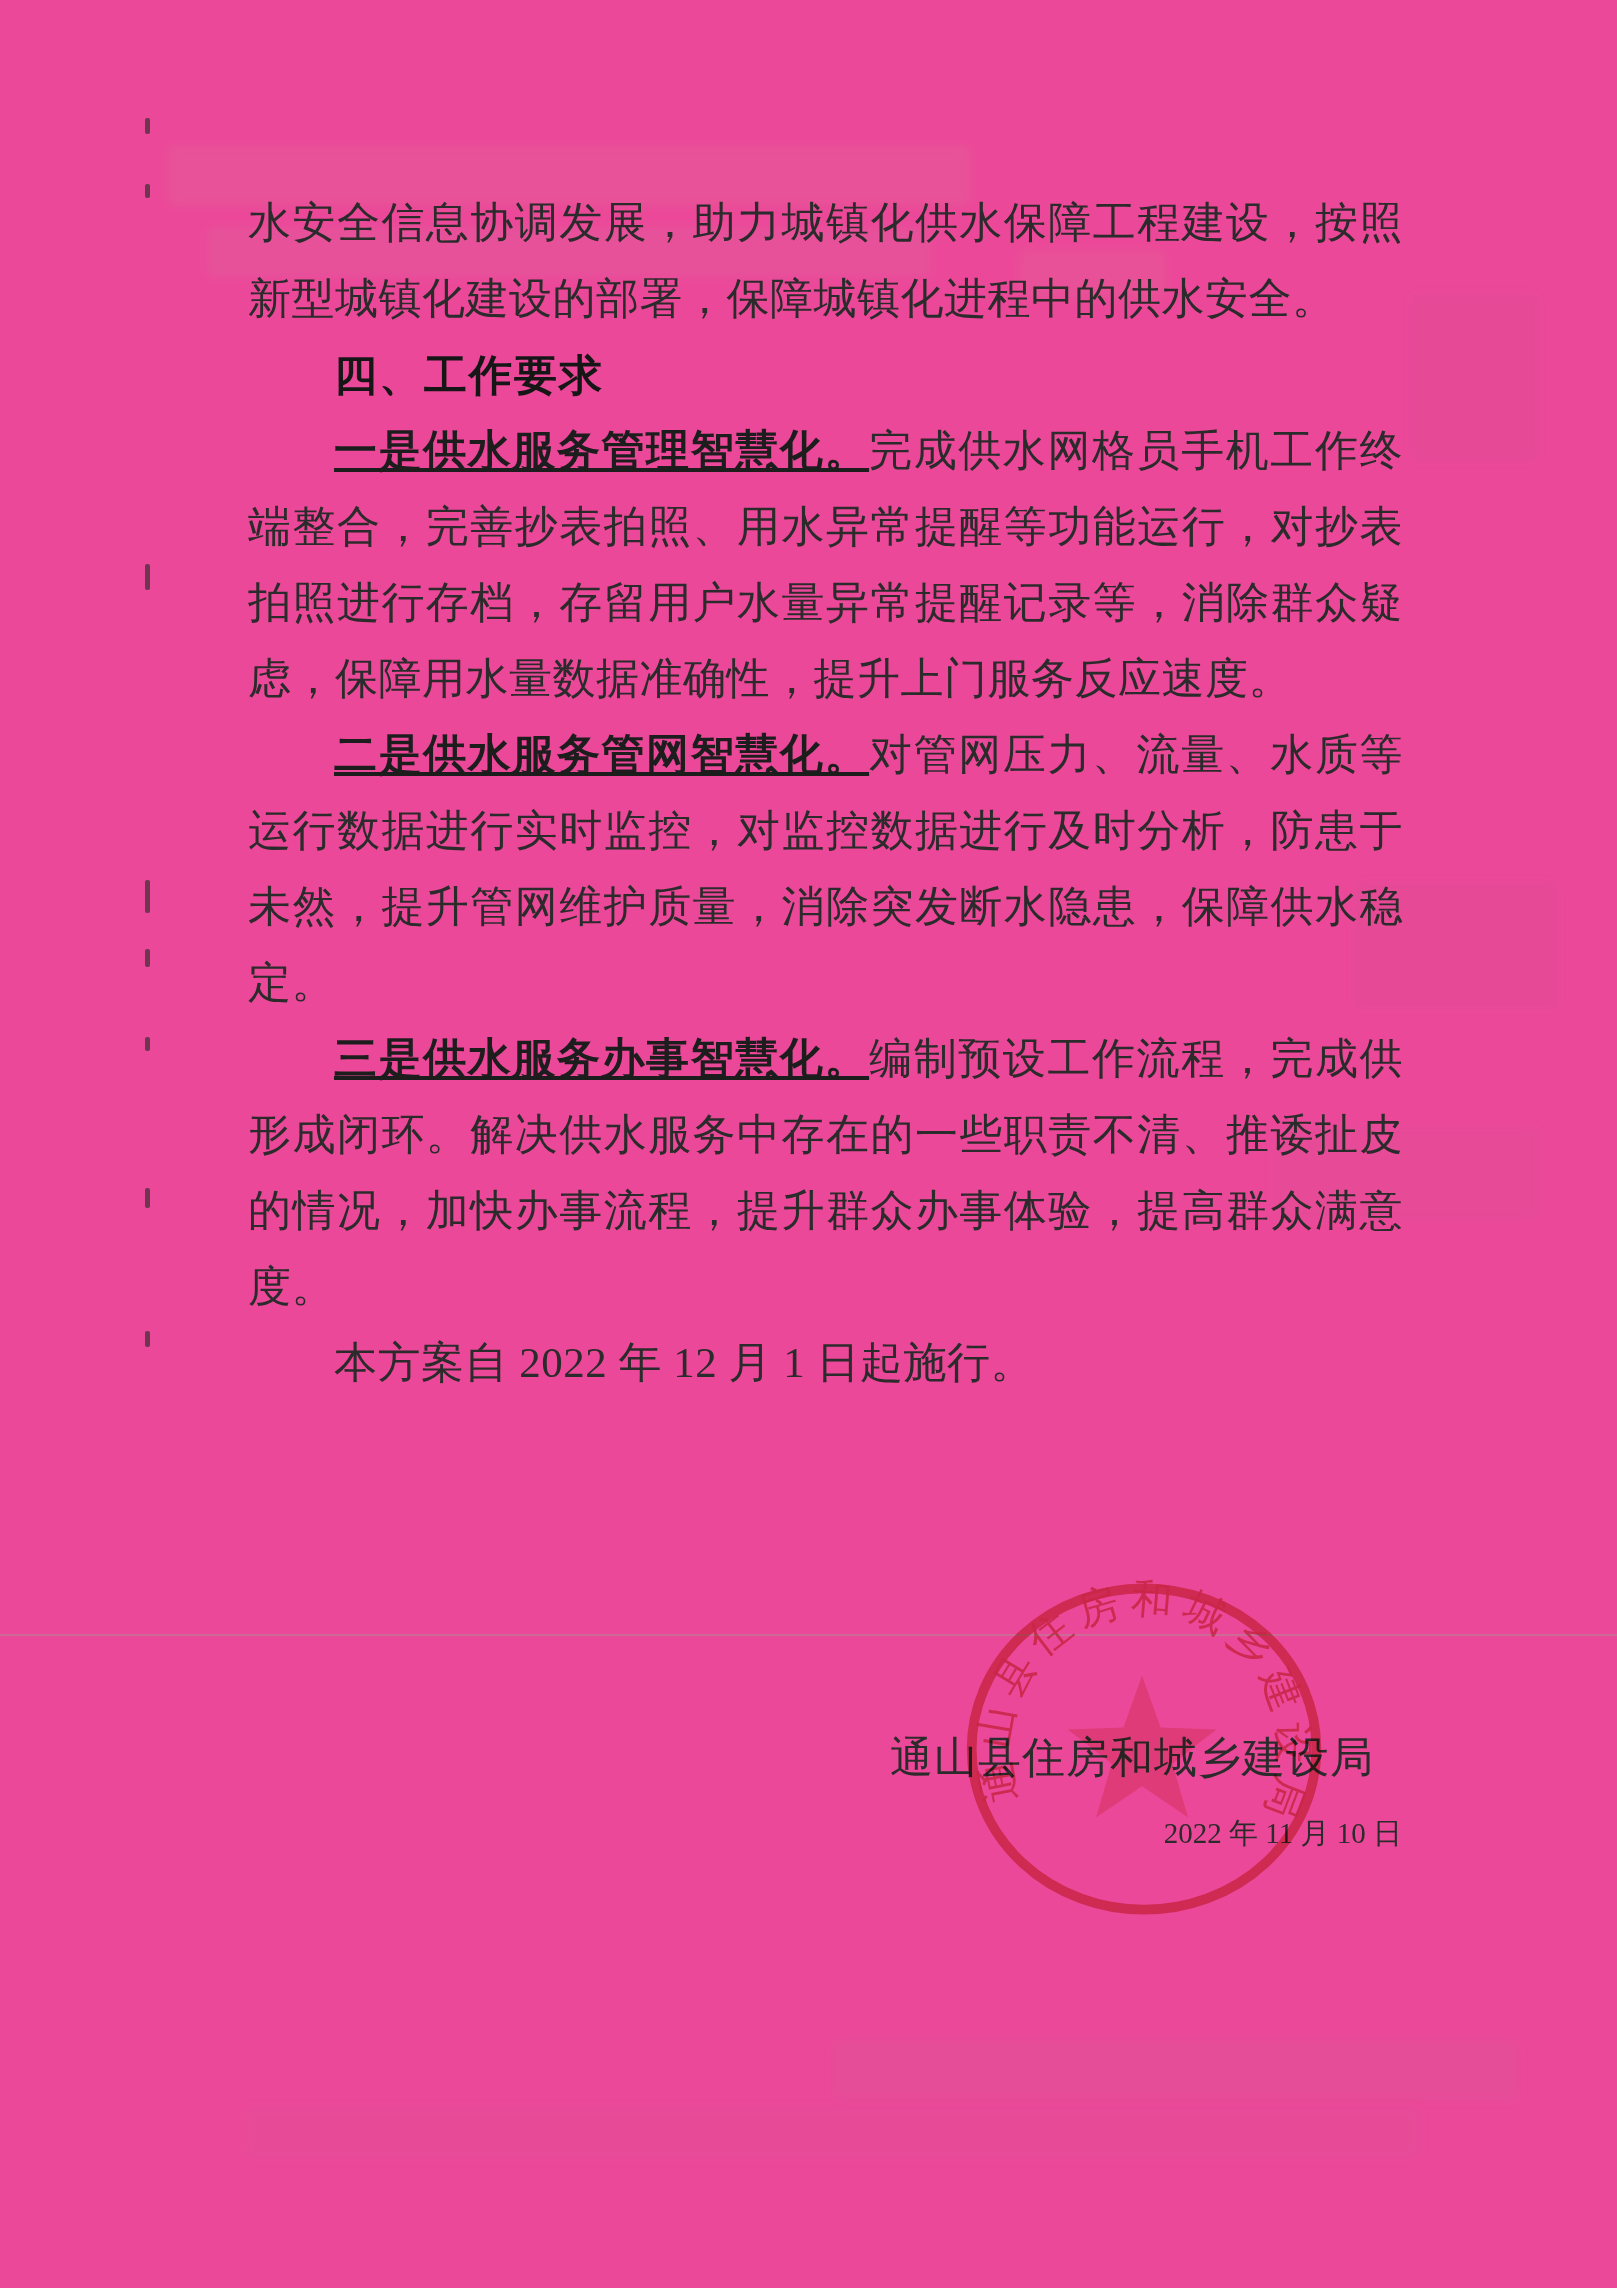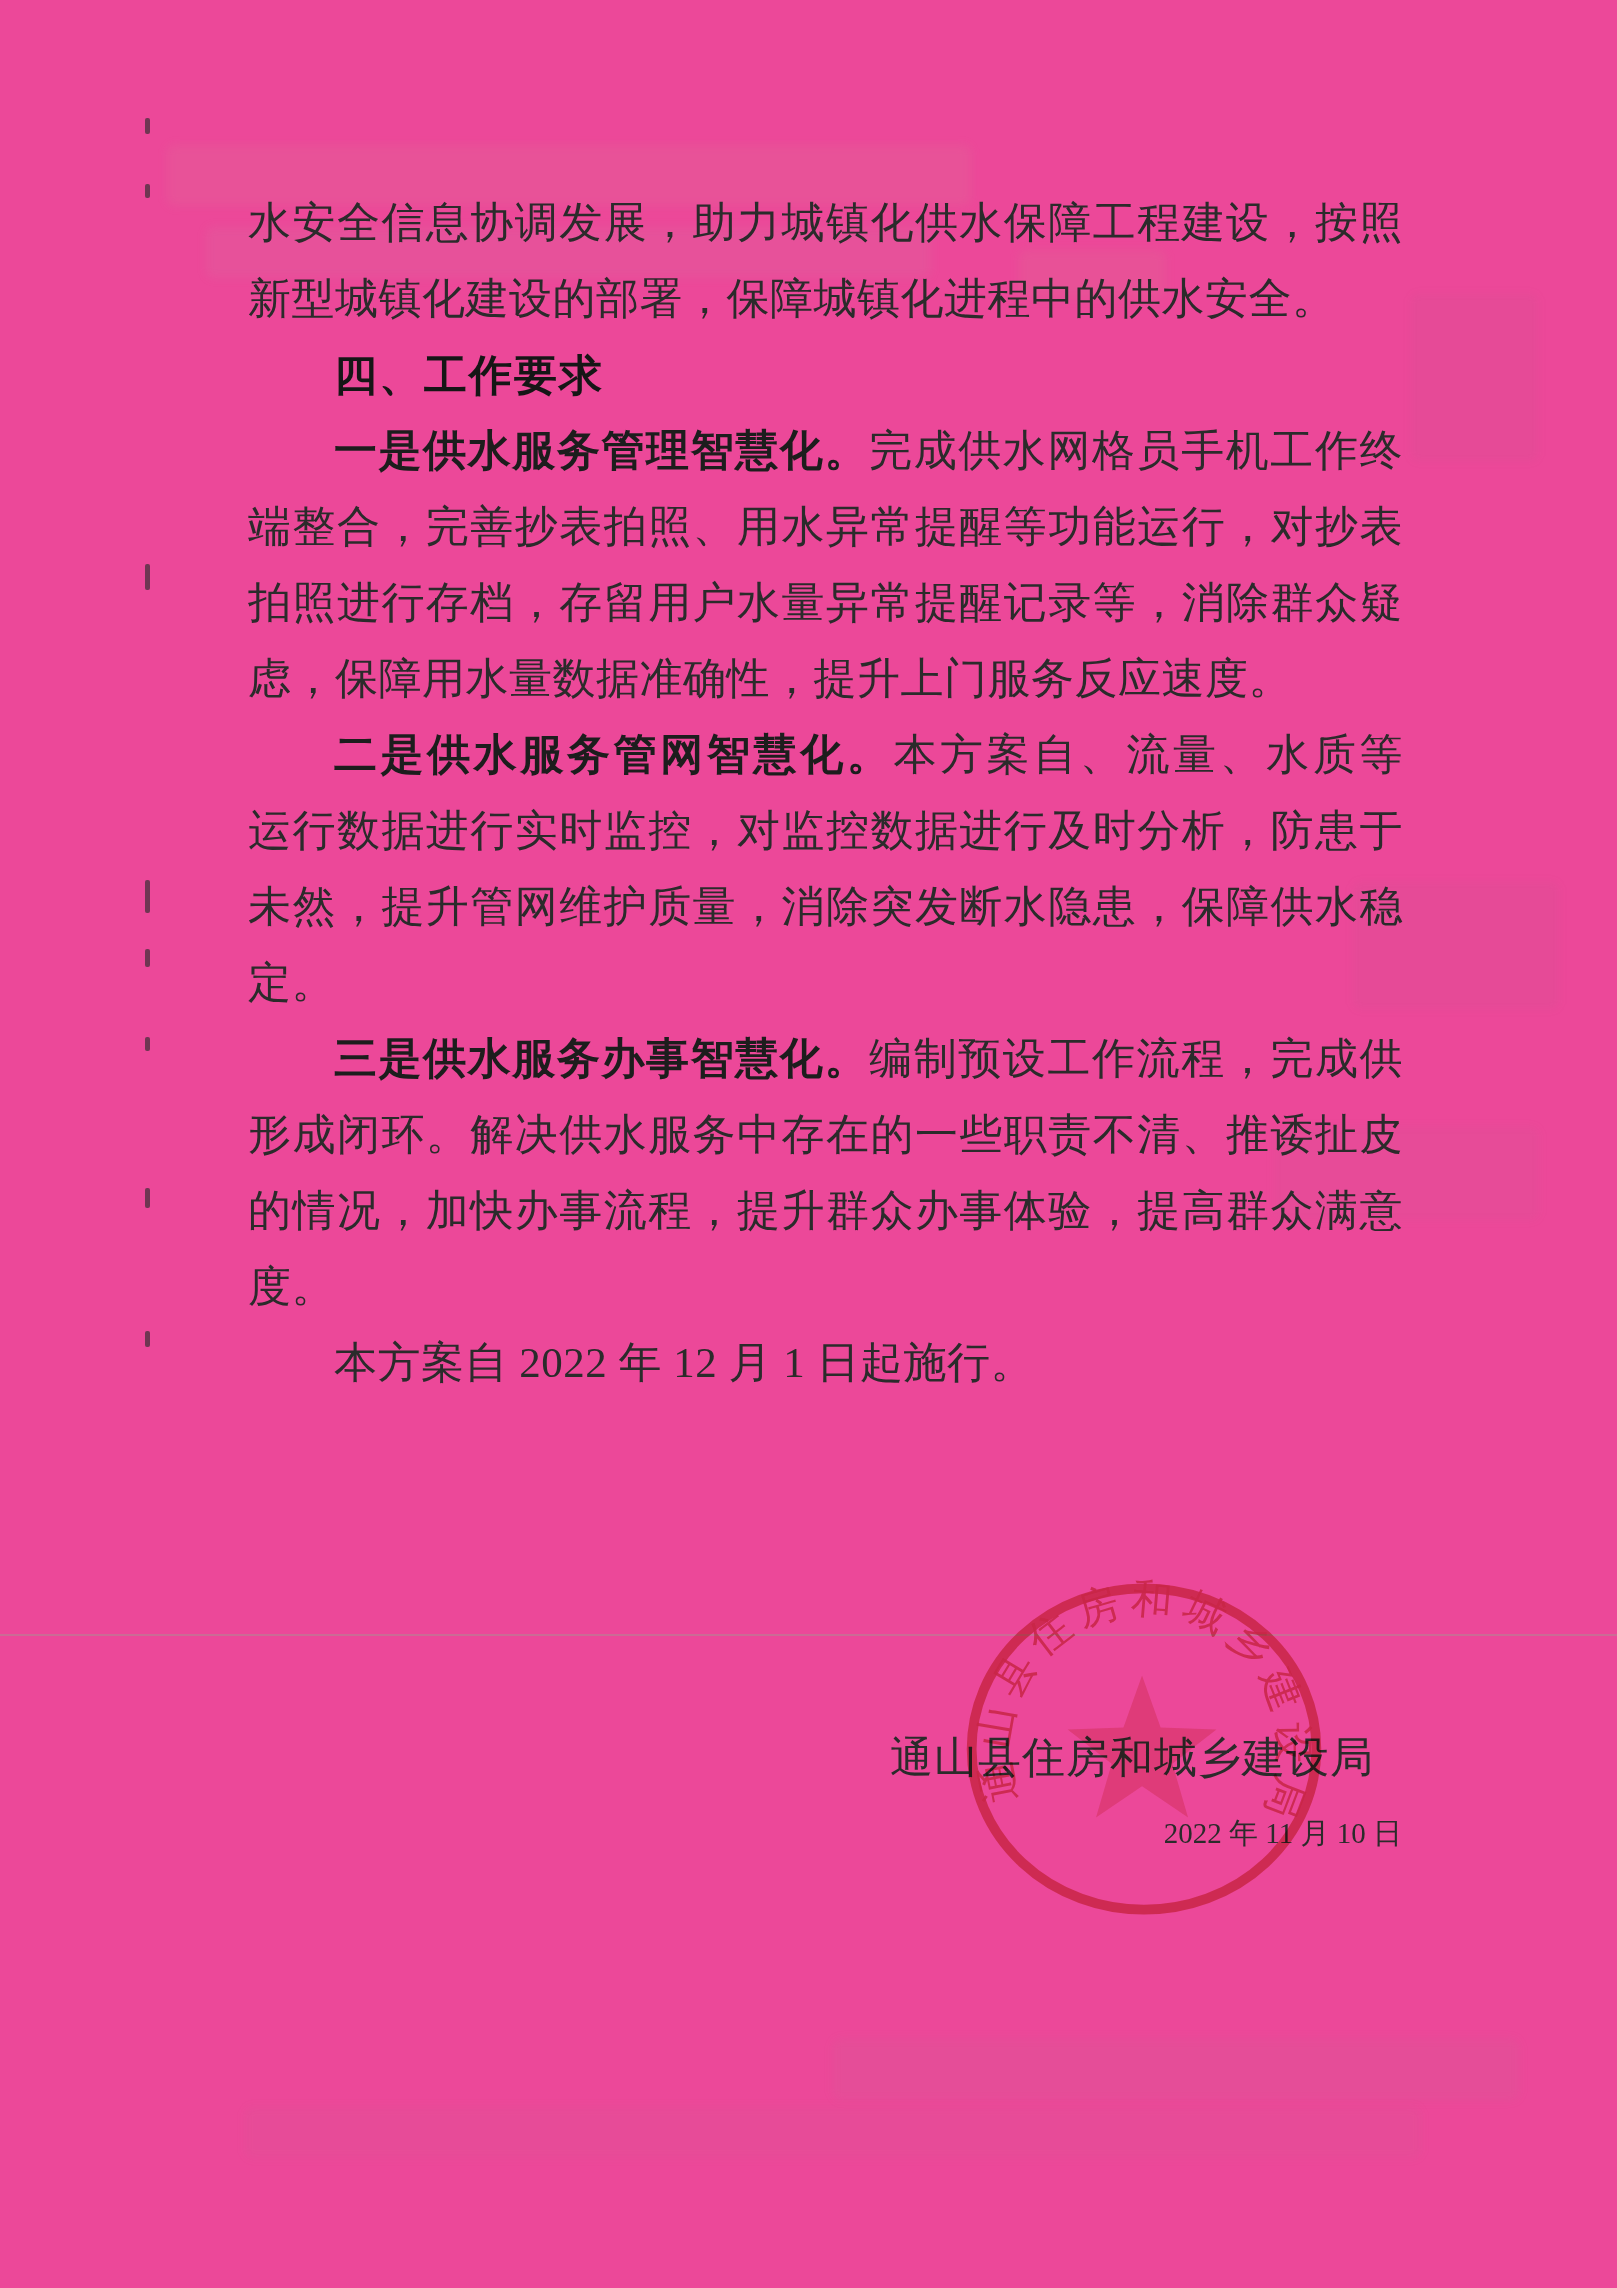--- a/index.html
+++ b/index.html
@@ -26,21 +26,21 @@
     text-align:justify;
     text-align-last:justify;
     text-justify:inter-character;
     letter-spacing:0.5px;
   }
   .line.lastline{
     text-align:right;
     text-align-last:left;
   }
   .line.indent{ padding-left:86px; }
-  .line .lead-bold{ font-weight:bold; color:#1d1d1d; }
+  .line .lead-bold{ font-weight:bold; color:#1d1d1d;text-decoration:underline; }
   .line.heading{
     font-weight:bold;
     font-family:"Liberation Sans","DejaVu Sans",sans-serif;
     color:#161616;
     letter-spacing:2px;
   }
   
   .signature-org{
     position:absolute;
     left:890px;top:1733px;
@@ -118,21 +118,21 @@
     <div class="line">水安全信息协调发展，助力城镇化供水保障工程建设，按照</div>
     <div class="line lastline">新型城镇化建设的部署，保障城镇化进程中的供水安全。</div>
 
     <div class="line heading lastline indent">四、工作要求</div>
 
     <div class="line indent"><span class="lead-bold">一是供水服务管理智慧化。</span><span>完成供水网格员手机工作终</span></div>
     <div class="line">端整合，完善抄表拍照、用水异常提醒等功能运行，对抄表</div>
     <div class="line">拍照进行存档，存留用户水量异常提醒记录等，消除群众疑</div>
     <div class="line lastline">虑，保障用水量数据准确性，提升上门服务反应速度。</div>
 
-    <div class="line indent"><span class="lead-bold">二是供水服务管网智慧化。</span><span>本方案自、流量、水质等</span></div>
+    <div class="line indent"><span class="lead-bold">二是供水服务管网智慧化。</span><span>对管网压力、流量、水质等</span></div>
     <div class="line">运行数据进行实时监控，对监控数据进行及时分析，防患于</div>
     <div class="line">未然，提升管网维护质量，消除突发断水隐患，保障供水稳</div>
     <div class="line lastline">定。</div>
 
     <div class="line indent"><span class="lead-bold">三是供水服务办事智慧化。</span><span>编制预设工作流程，完成供</span></div>
     <div class="line">形成闭环。解决供水服务中存在的一些职责不清、推诿扯皮</div>
     <div class="line">的情况，加快办事流程，提升群众办事体验，提高群众满意</div>
     <div class="line lastline">度。</div>
 
     <div class="line lastline indent">本方案自 2022 年 12 月 1 日起施行。</div>

